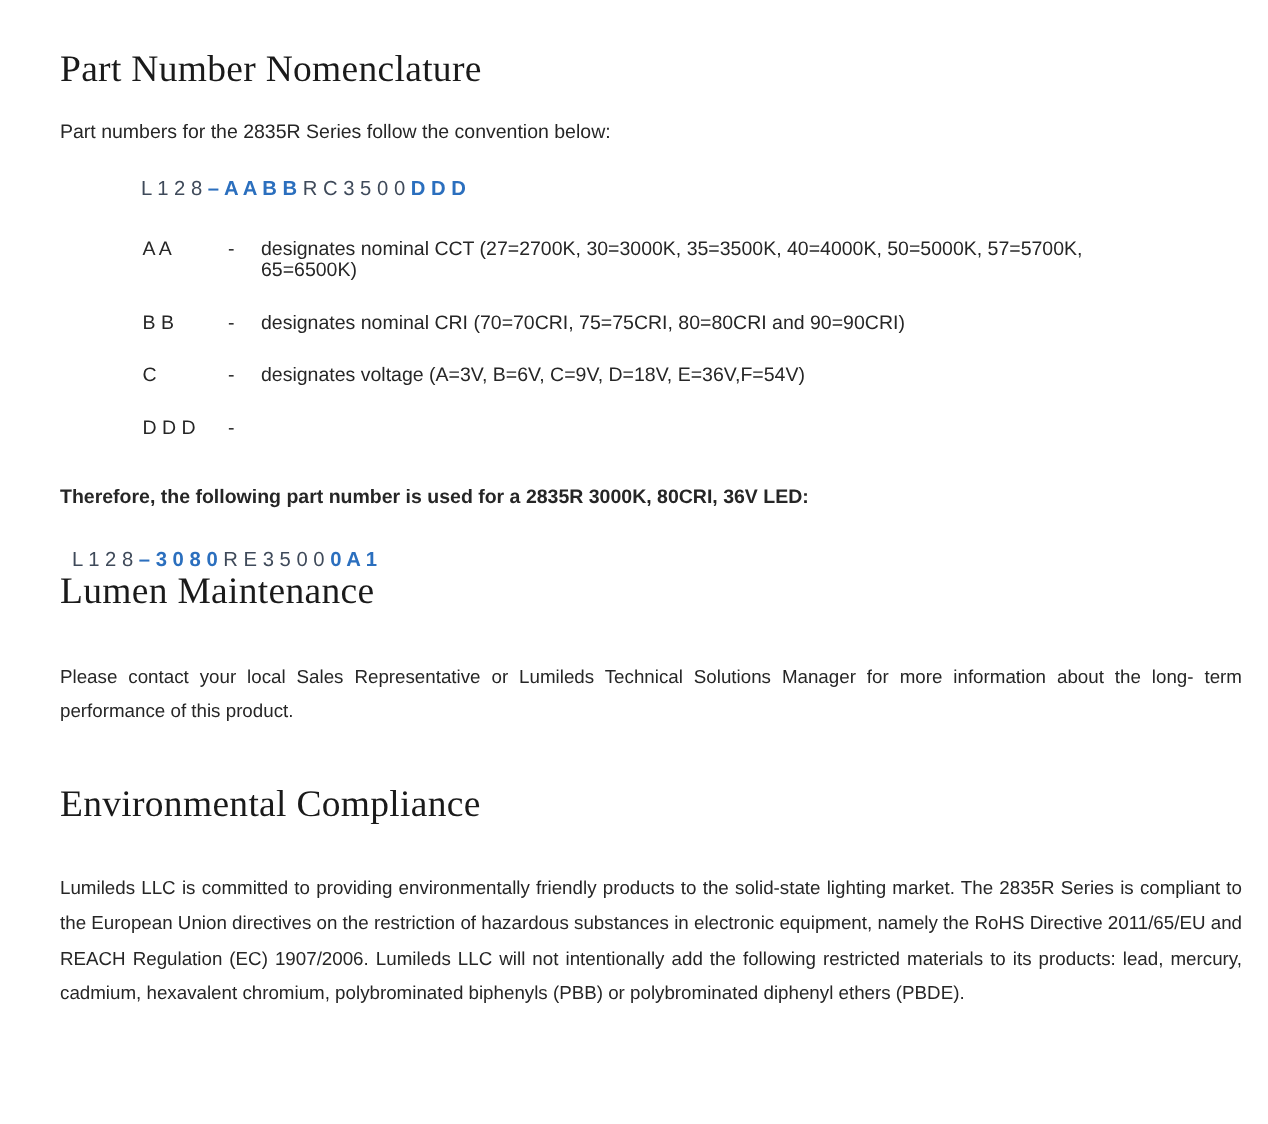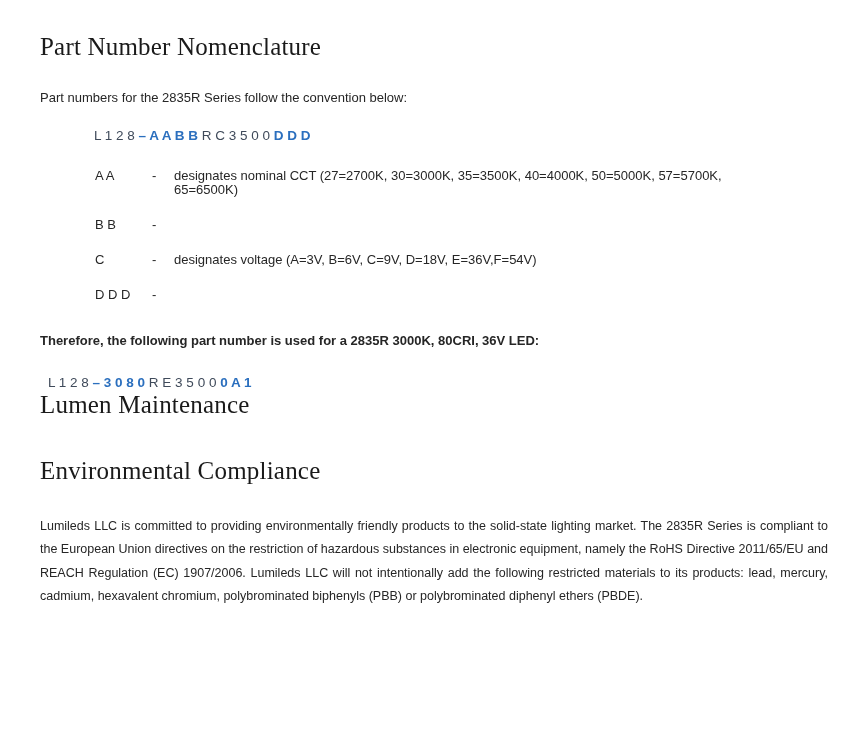--- a/index.html
+++ b/index.html
@@ -28,21 +28,21 @@
     font-size:25px;
     line-height:30px;
     color:var(--heading);
     letter-spacing:0.2px;
   }
   .body-text{
     font-size:13px;
     line-height:15px;
     color:var(--text);
   }
-  .intro-line{margin-top:28px;}
+  .intro-line{margin-top:18px;}
   .part-number{
     margin-top:23px;
     margin-left:54px;
     font-size:13.5px;
     line-height:15px;
     white-space:pre;
   }
   .part-number .seg-dark{color:var(--part-dark);font-weight:400;}
   .part-number .seg-blue{color:var(--accent-blue);font-weight:700;}
   .where-line{margin-top:30px;}
@@ -91,36 +91,38 @@
 
   <div class="definitions">
     <div class="def-row">
       <span class="def-code">A A</span>
       <span class="def-dash">-</span>
       <span class="def-desc">designates nominal CCT (27=2700K, 30=3000K, 35=3500K, 40=4000K, 50=5000K, 57=5700K, 65=6500K)</span>
     </div>
     <div class="def-row">
       <span class="def-code">B B</span>
       <span class="def-dash">-</span>
+      <span class="def-desc">designates nominal CRI (70=70CRI, 75=75CRI, 80=80CRI and 90=90CRI)</span>
     </div>
     <div class="def-row">
       <span class="def-code">C</span>
       <span class="def-dash">-</span>
       <span class="def-desc">designates voltage (A=3V, B=6V, C=9V, D=18V, E=36V,F=54V)</span>
     </div>
     <div class="def-row">
       <span class="def-code">D D D</span>
       <span class="def-dash">-</span>
     </div>
   </div>
 
   <p class="body-text therefore-line">Therefore, the following part number is used for a 2835R 3000K, 80CRI, 36V LED:</p>
 
   <div class="part-number example"><span class="seg-dark">L 1 2 8 </span><span class="seg-blue">– </span><span class="seg-blue">3 0 8 0 </span><span class="seg-dark">R E 3 5 0 0 </span><span class="seg-blue">0 A 1</span></div>
 
   <h1 class="section-title lumen-title">Lumen Maintenance</h1>
 
+  <p class="body-text lumen-body">Please contact your local Sales Representative or Lumileds Technical Solutions Manager for more information about the long- term performance of this product.</p>
 
   <h1 class="section-title env-title">Environmental Compliance</h1>
 
   <p class="body-text env-body">Lumileds LLC is committed to providing environmentally friendly products to the solid-state lighting market. The 2835R Series is compliant to the European Union directives on the restriction of hazardous substances in electronic equipment, namely the RoHS Directive 2011/65/EU and REACH Regulation (EC) 1907/2006. Lumileds LLC will not intentionally add the following restricted materials to its products: lead, mercury, cadmium, hexavalent chromium, polybrominated biphenyls (PBB) or polybrominated diphenyl ethers (PBDE).</p>
 
 </div>
 
 </body></html>

